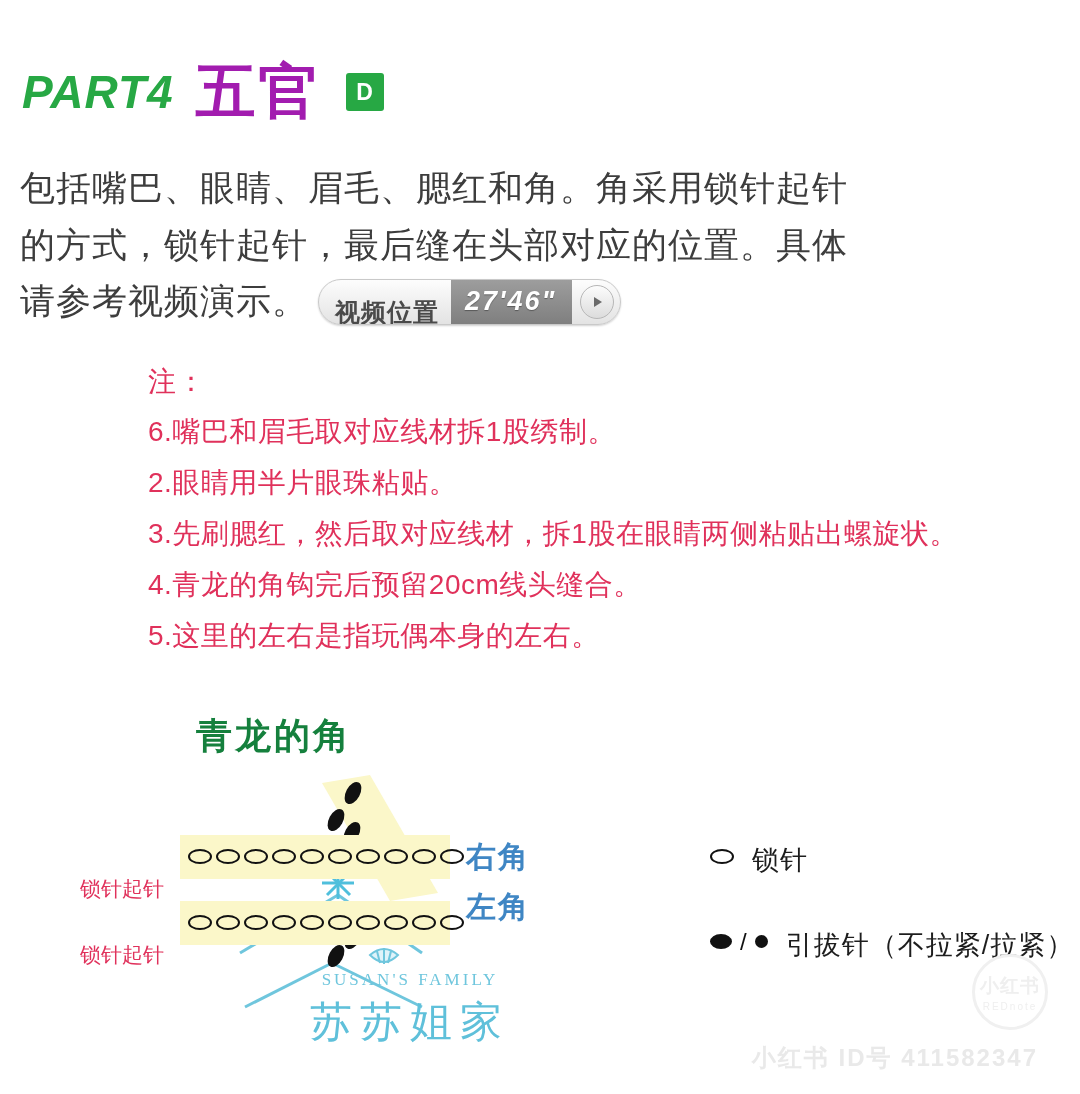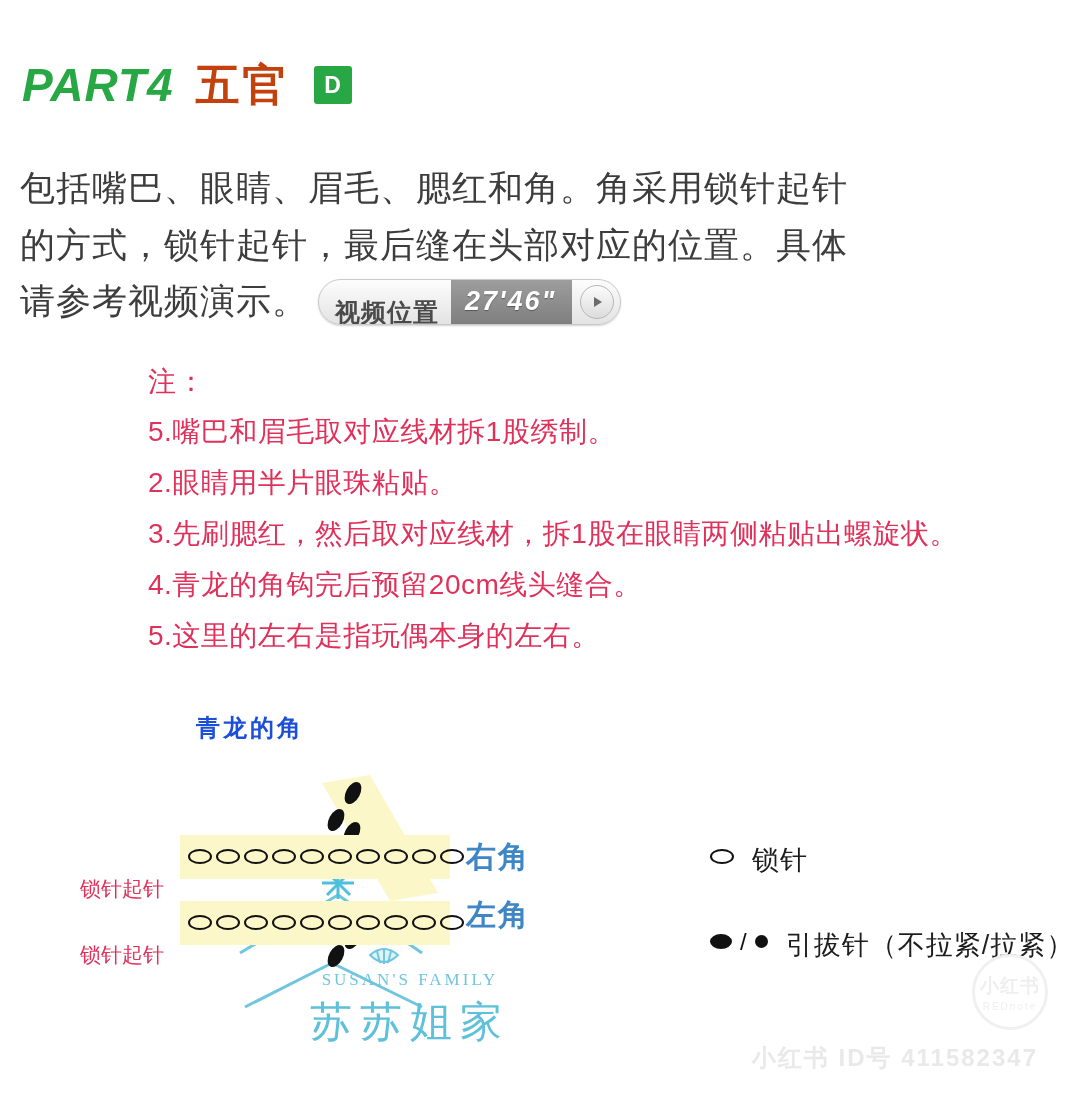--- a/index.html
+++ b/index.html
@@ -24,23 +24,23 @@
   }
   .part-label {
     font-size: 46px;
     font-weight: bold;
     color: #27a844;
     letter-spacing: 1px;
     font-style: italic;
     line-height: 1;
   }
   .part-title {
-    font-size: 44px;
-    font-weight: bold;
-    color: #c2410c;
+    font-size: 60px;
+    font-weight: bold;
+    color: #a21caf;
     letter-spacing: 3px;
     line-height: 1;
   }
   .part-badge {
     width: 38px;
     height: 38px;
     background: #27a844;
     color: #ffffff;
     font-size: 23px;
     font-weight: bold;
@@ -133,23 +133,23 @@
     margin-bottom: 23px;
     letter-spacing: .5px;
     white-space: nowrap;
   }
 
   
   .section-title {
     position: absolute;
     left: 196px;
     top: 712px;
-    font-size: 24px;
-    font-weight: bold;
-    color: #1d4ed8;
+    font-size: 36px;
+    font-weight: bold;
+    color: #15803d;
     letter-spacing: 3px;
   }
 
   .diagram {
     position: absolute;
     left: 70px;
     top: 775px;
     width: 1000px;
     height: 300px;
   }
@@ -298,21 +298,21 @@
         <svg width="14" height="14" viewBox="0 0 14 14">
             <polygon points="4,2 12,7 4,12" fill="#6a6a6a"></polygon>
           </svg>
       </span>
     </span>
   </span>
 </div>
 
 <div class="notes">
   <div class="note-head">注：</div>
-  <div class="note-item">5.嘴巴和眉毛取对应线材拆1股绣制。</div>
+  <div class="note-item">6.嘴巴和眉毛取对应线材拆1股绣制。</div>
   <div class="note-item">2.眼睛用半片眼珠粘贴。</div>
   <div class="note-item">3.先刷腮红，然后取对应线材，拆1股在眼睛两侧粘贴出螺旋状。</div>
   <div class="note-item">4.青龙的角钩完后预留20cm线头缝合。</div>
   <div class="note-item">5.这里的左右是指玩偶本身的左右。</div>
 </div>
 
 <div class="section-title">青龙的角</div>
 
 <div class="diagram">
 
@@ -376,21 +376,21 @@
     <span class="st-ring"></span>
     <span class="st-ring"></span>
     <span class="st-ring"></span>
     <span class="st-ring"></span>
     <span class="st-ring"></span>
     <span class="st-ring"></span>
     <span class="st-ring"></span>
     <span class="st-ring"></span>
     <span class="st-ring"></span>
   </div>
-  <div class="row-label" style="left:396px; top:120px;">左角</div>
+  <div class="row-label" style="left:396px; top:112px;">左角</div>
 
   <div class="side-label" style="left:10px; top:100px;">锁针起针</div>
   <div class="side-label" style="left:10px; top:166px;">锁针起针</div>
 
   <div class="legend">
     <div class="legend-row">
       <span class="sym">
         <span class="lg-ring"></span>
       </span>
       <span class="lg-text">锁针</span>

